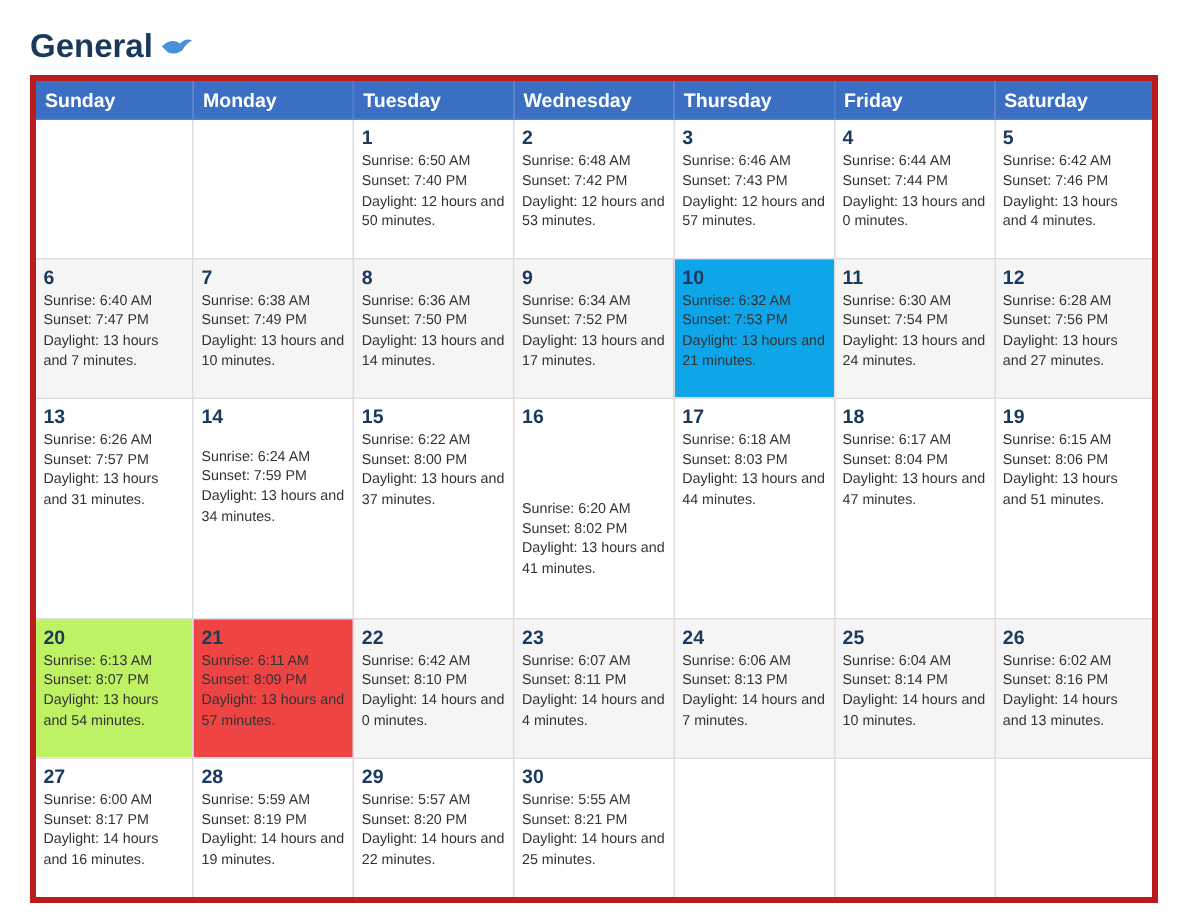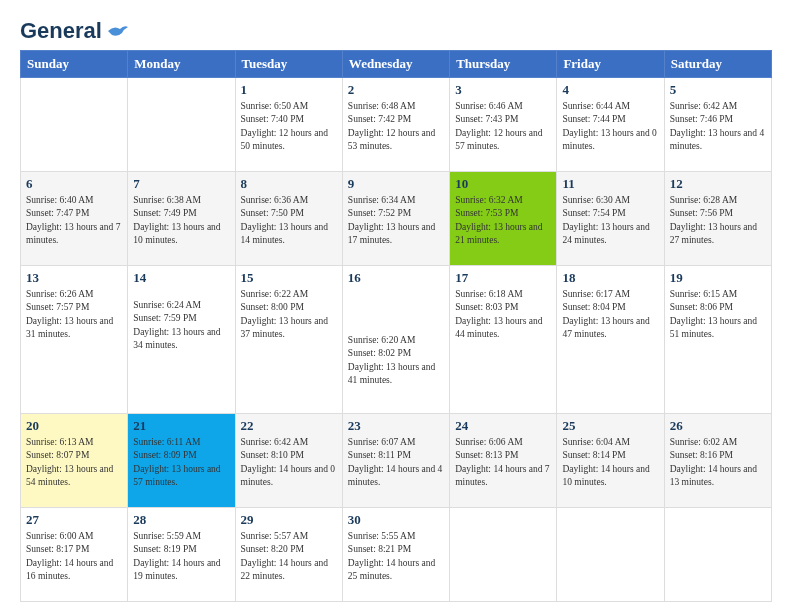--- a/index.html
+++ b/index.html
@@ -36,25 +36,24 @@
       font-weight: bold;
       color: #1a3a5c;
       line-height: 1.1;
     }
     .subtitle {
       font-size: 14px;
       color: #555;
     }
     .calendar {
       flex: 1;
-      border: 1px solid #b91c1c;
+      border: 4px solid #b91c1c;
       border-collapse: collapse;
       width: 100%;
       table-layout: fixed;
-      font-family: Liberation Serif, serif;
     }
     .calendar th {
       background: #3a6fc4;
       color: #fff;
       text-align: left;
       padding: 5px 6px;
       font-size: 13px;
       border: 1px solid #5580cc;
     }
     .calendar td {
@@ -175,21 +174,21 @@
             <div class="day-info" style="white-space: pre-line;">Sunrise: 6:36 AM
 Sunset: 7:50 PM
 Daylight: 13 hours and 14 minutes.</div>
           </td>
           <td style="background: rgb(245, 245, 245);">
             <span class="day-num">9</span>
             <div class="day-info" style="white-space: pre-line;">Sunrise: 6:34 AM
 Sunset: 7:52 PM
 Daylight: 13 hours and 17 minutes.</div>
           </td>
-          <td style="background: #84cc16;">
+          <td style="background: #0ea5e9;">
             <span class="day-num">10</span>
             <div class="day-info" style="white-space: pre-line;">Sunrise: 6:32 AM
 Sunset: 7:53 PM
 Daylight: 13 hours and 21 minutes.</div>
           </td>
           <td style="background: rgb(245, 245, 245);">
             <span class="day-num">11</span>
             <div class="day-info" style="white-space: pre-line;">Sunrise: 6:30 AM
 Sunset: 7:54 PM
 Daylight: 13 hours and 24 minutes.</div>
@@ -239,27 +238,27 @@
 Daylight: 13 hours and 47 minutes.</div>
           </td>
           <td>
             <span class="day-num">19</span>
             <div class="day-info" style="white-space: pre-line;">Sunrise: 6:15 AM
 Sunset: 8:06 PM
 Daylight: 13 hours and 51 minutes.</div>
           </td>
         </tr>
         <tr>
-          <td style="background: #fef9c3;">
+          <td style="background: #bef264;">
             <span class="day-num">20</span>
             <div class="day-info" style="white-space: pre-line;">Sunrise: 6:13 AM
 Sunset: 8:07 PM
 Daylight: 13 hours and 54 minutes.</div>
           </td>
-          <td style="background: #0ea5e9;">
+          <td style="background: #ef4444;">
             <span class="day-num">21</span>
             <div class="day-info" style="white-space: pre-line;">Sunrise: 6:11 AM
 Sunset: 8:09 PM
 Daylight: 13 hours and 57 minutes.</div>
           </td>
           <td style="background: rgb(245, 245, 245);">
             <span class="day-num">22</span>
             <div class="day-info" style="white-space: pre-line;">Sunrise: 6:42 AM
 Sunset: 8:10 PM
 Daylight: 14 hours and 0 minutes.</div>

